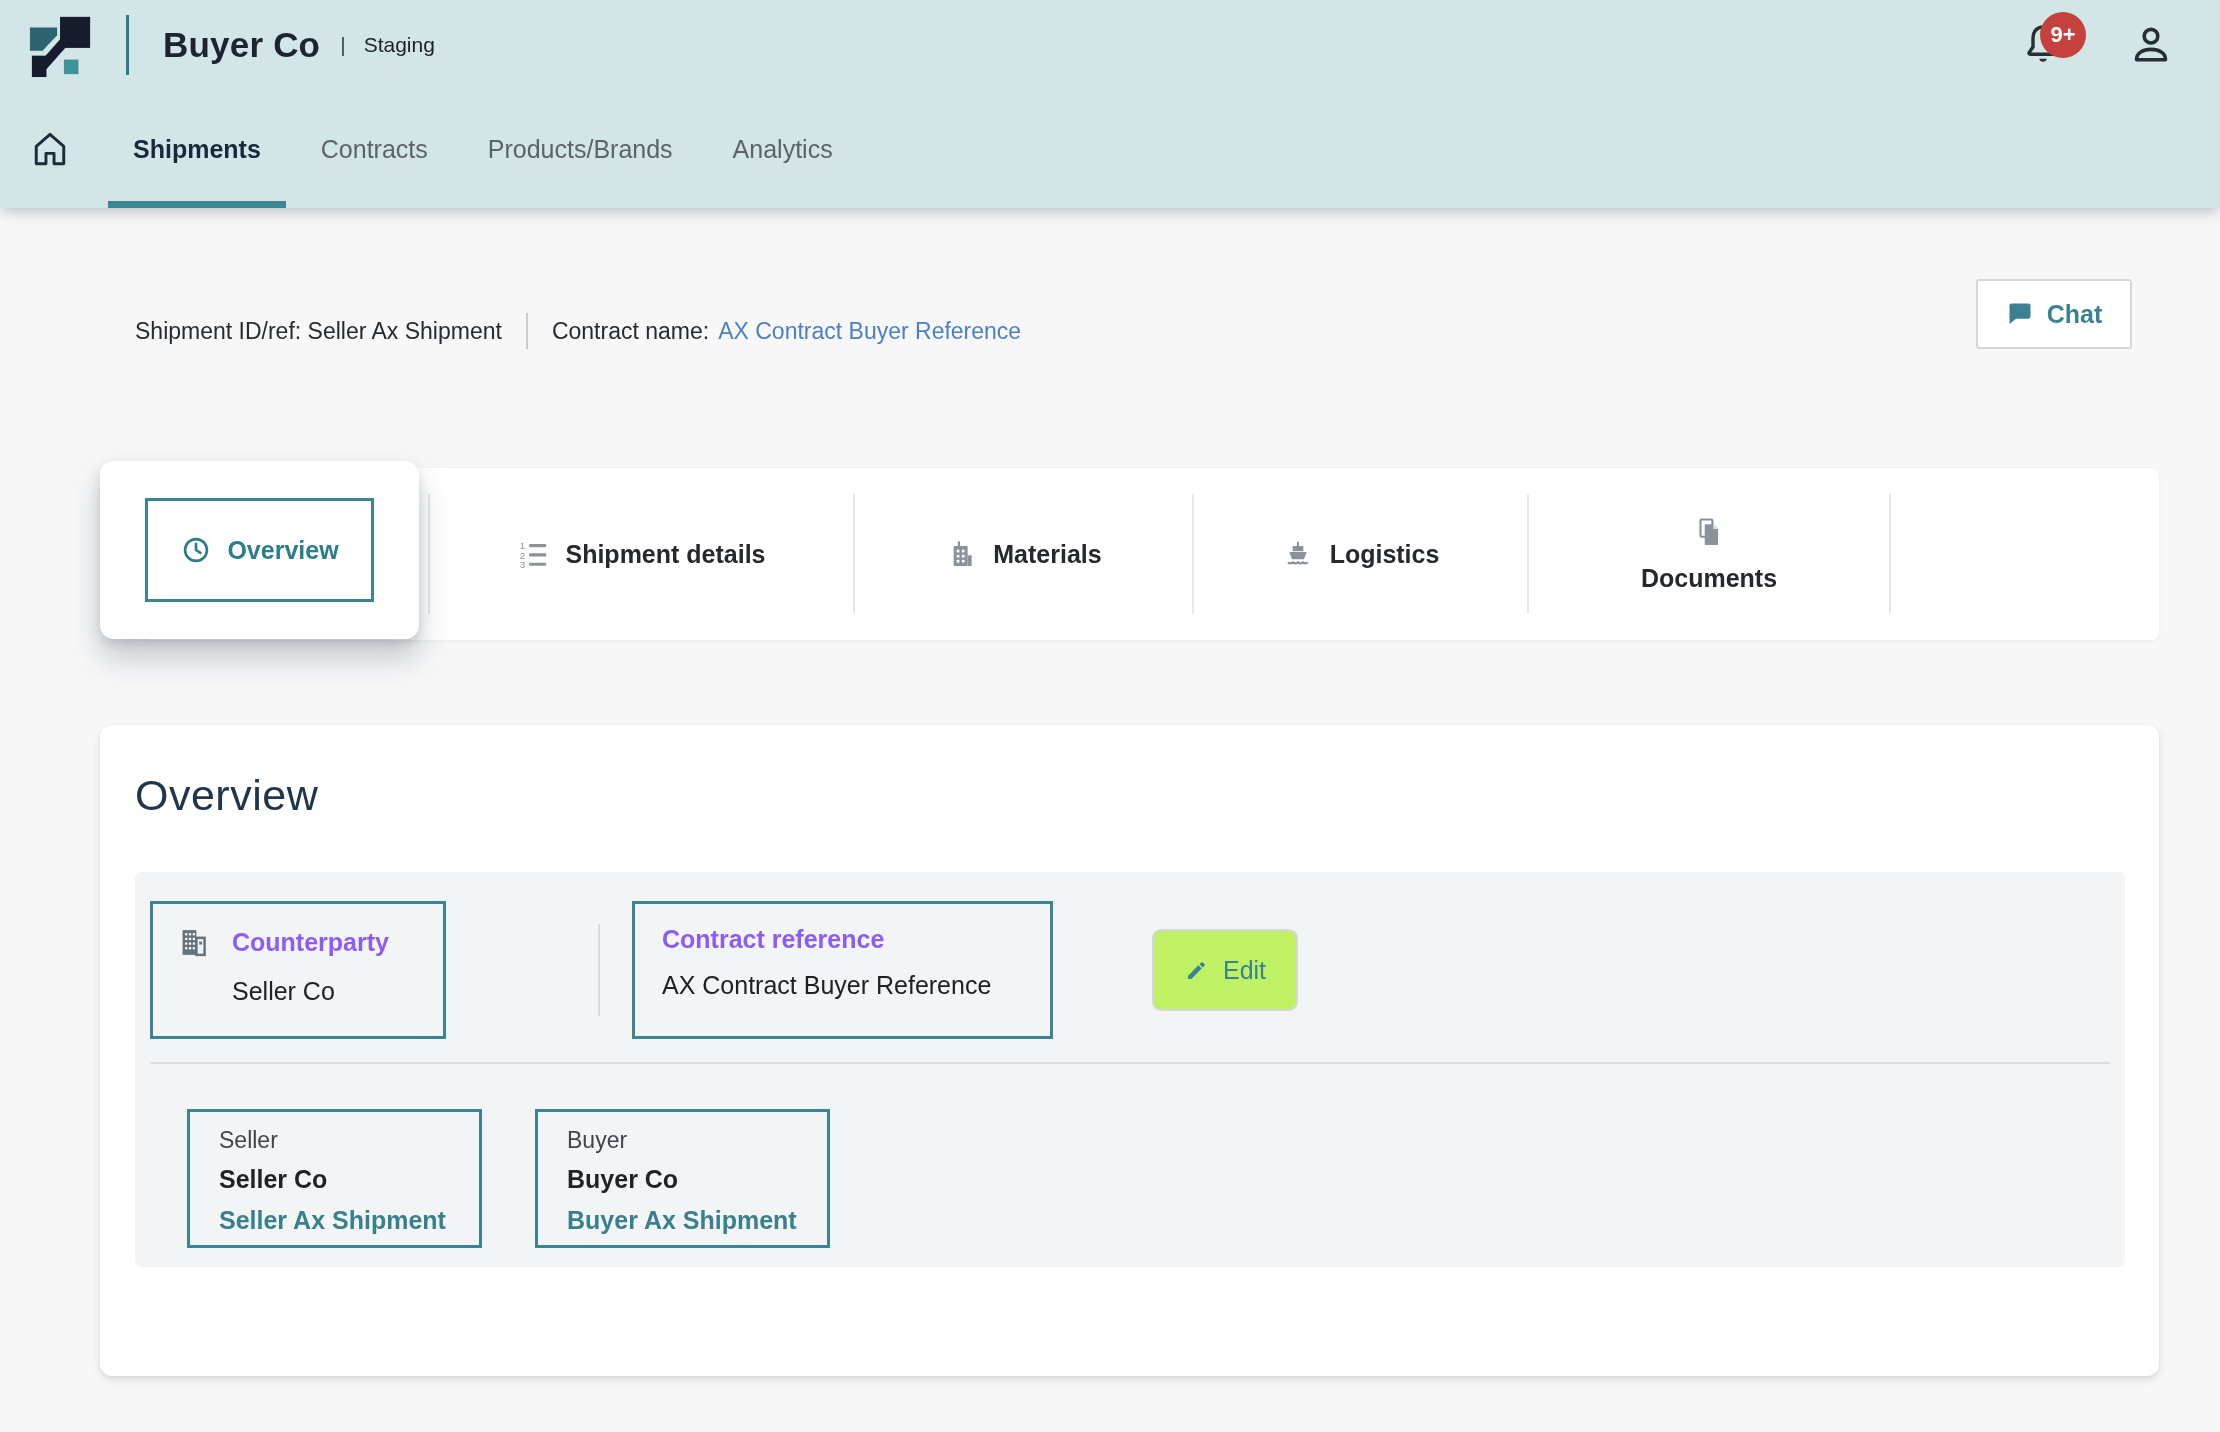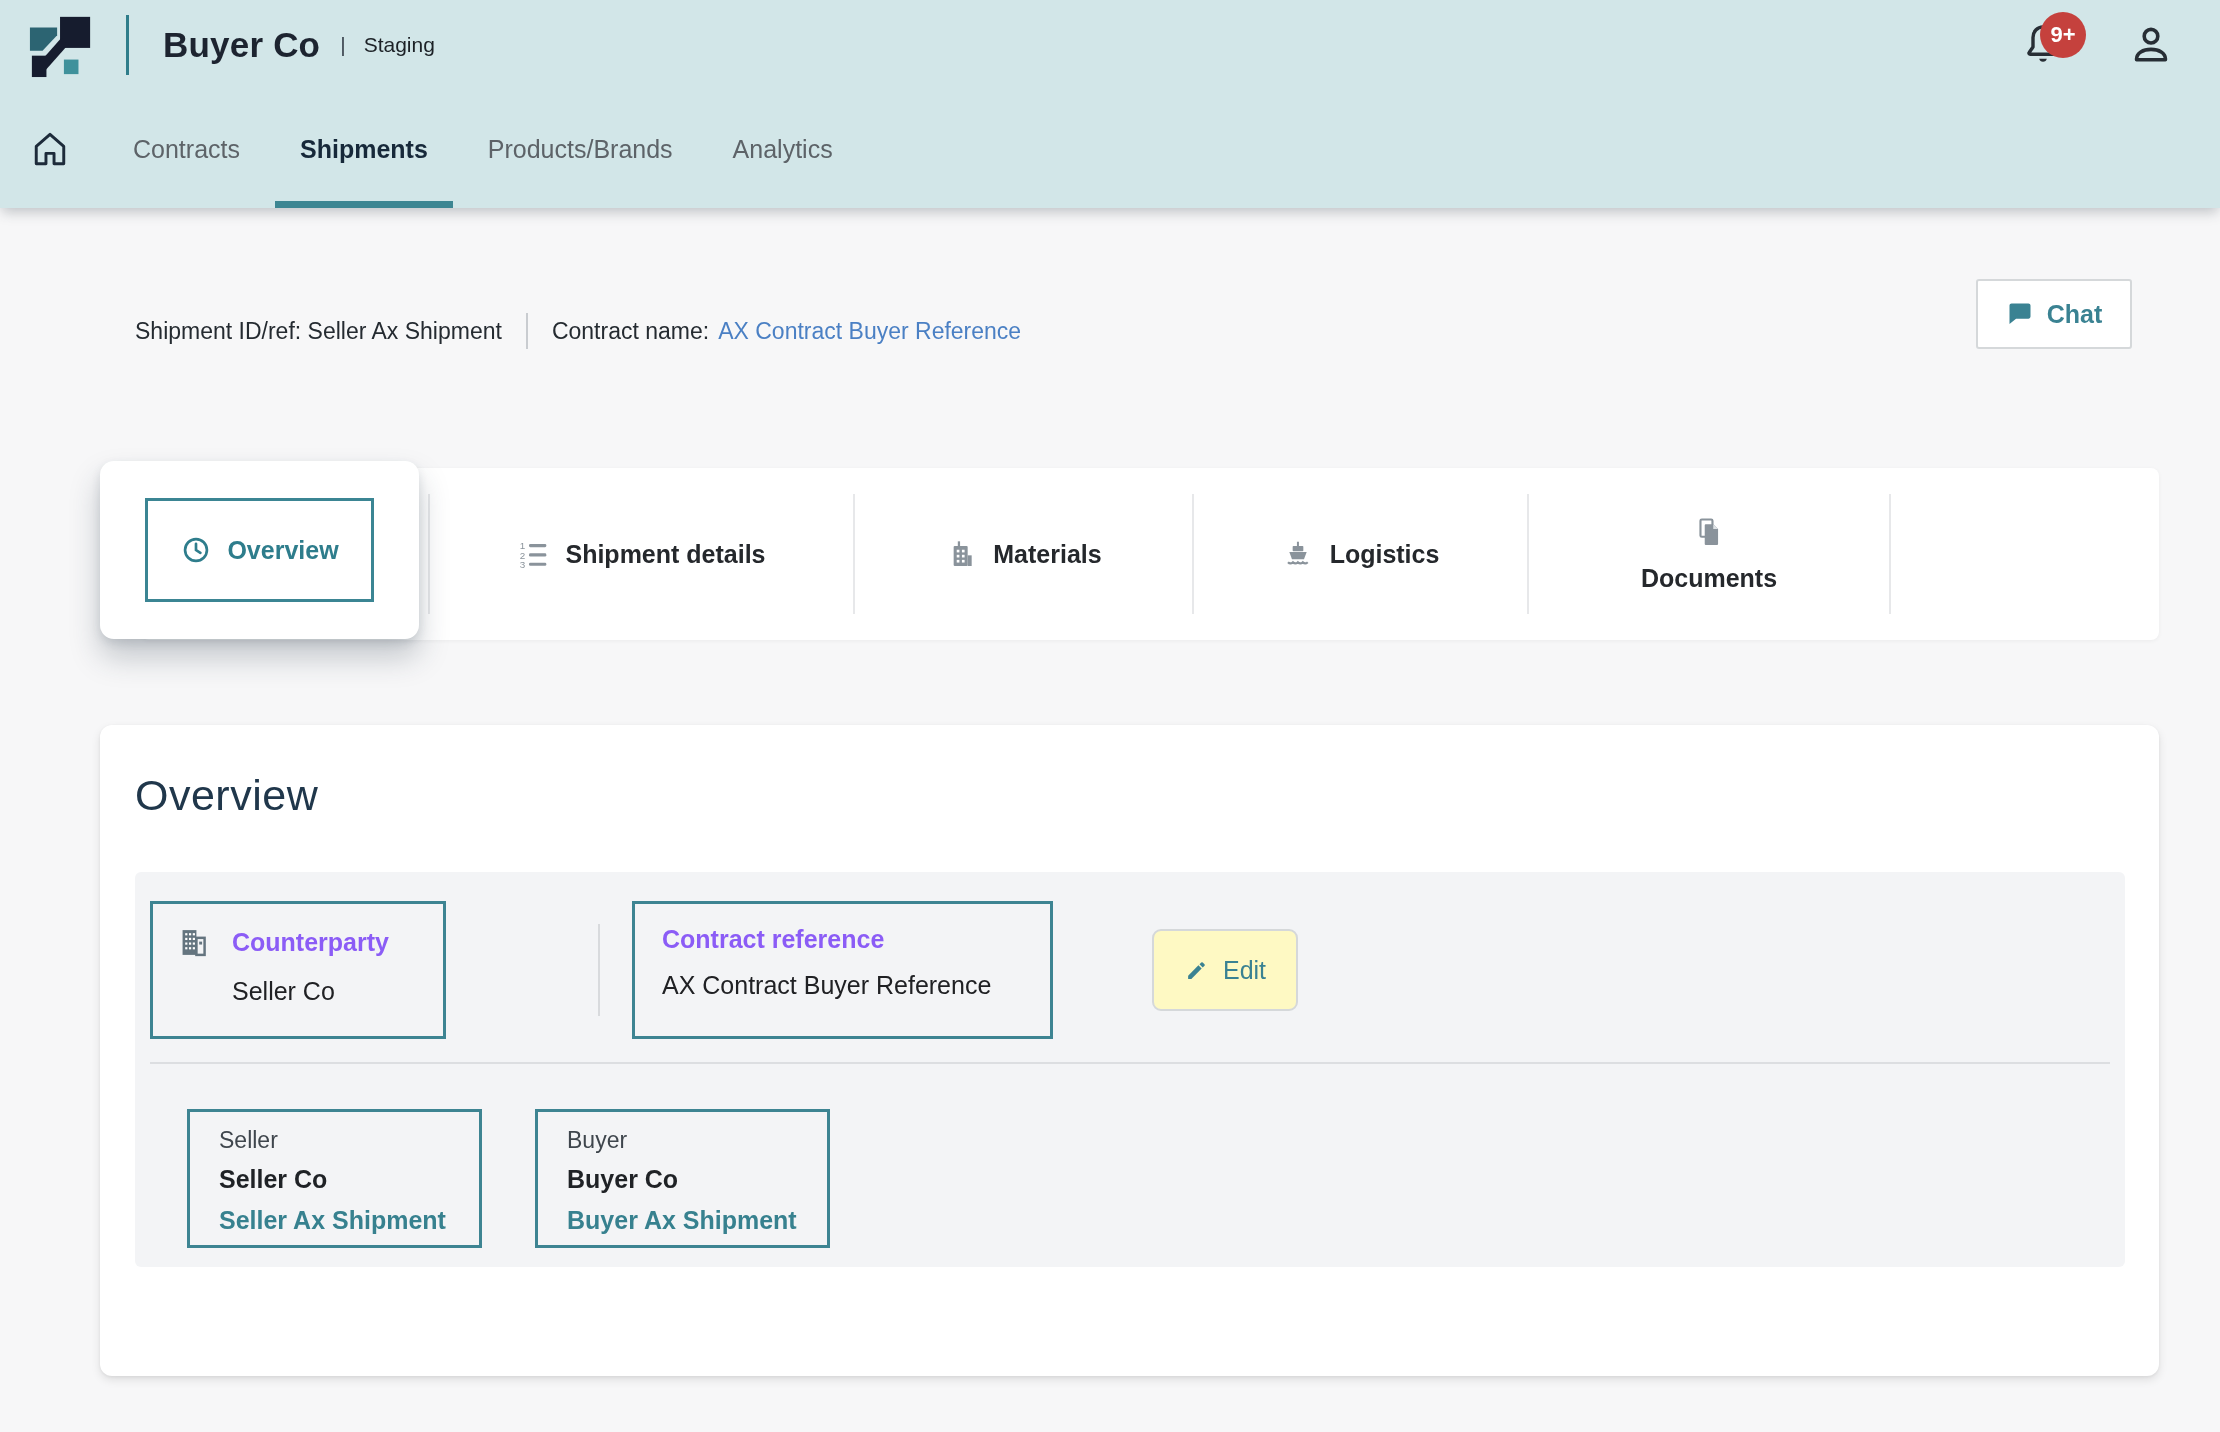--- a/index.html
+++ b/index.html
@@ -91,21 +91,21 @@
   .row1 { display: flex; align-items: center; height: 138px; }
   .info-box { height: 138px; border: 3px solid #3d8492; padding: 21px 0 0 23px; }
   .info-box.counterparty { width: 296px; }
   .info-box.contractref { width: 421px; margin-left: 32px; padding-left: 27px; }
   .box-head { display: flex; align-items: center; gap: 21px; }
   .box-label { font-size: 25px; font-weight: 700; color: #8b5cf6; }
   .box-value { margin-top: 17px; font-size: 25px; color: #202124; }
   .info-box.counterparty .box-value { margin-left: 56px; }
   .row1-vdiv { width: 2px; height: 92px; background: #d8dadd; margin-left: 152px; }
   .edit-btn {
-    margin-left: 99px; width: 146px; height: 82px; background: #fef9c3;
+    margin-left: 99px; width: 146px; height: 82px; background: #bef264;
     border: 2px solid #d5d8da; border-radius: 9px;
     display: flex; align-items: center; justify-content: center; gap: 13px; cursor: pointer;
     font-family: "Liberation Sans", sans-serif;
   }
   .edit-btn span { color: #3a8292; font-size: 25px; font-weight: 500; }
   .panel hr { border: none; border-top: 2px solid #dcdee1; margin: 23px 15px 0 0; }
   .row2 { margin-top: 45px; margin-left: 37px; display: flex; gap: 53px; }
   .party-box { width: 295px; height: 139px; border: 3px solid #3d8492; padding: 15px 0 0 29px; }
   .party-label { font-size: 23px; color: #3f464d; }
   .party-company { margin-top: 11px; font-size: 25px; font-weight: 700; color: #1f2226; }
@@ -151,22 +151,22 @@
     </div>
   </div>
   <nav class="mainnav">
     <div class="home">
       <span>
         <svg width="44" height="44" viewBox="0 0 24 24">
           <path d="M4.5 10.6 12 4l7.5 6.6V20h-5.3v-5.6h-4.4V20H4.5z" fill="none" stroke="#1d2b3a" stroke-width="1.6" stroke-linejoin="round"></path>
         </svg>
       </span>
     </div>
+    <button class="navitem active">Shipments</button>
     <button class="navitem">Contracts</button>
-    <button class="navitem active">Shipments</button>
     <button class="navitem">Products/Brands</button>
     <button class="navitem">Analytics</button>
   </nav>
 </div>
 
 <main>
   <div class="info-row">
     <div class="info-text">
       <span>Shipment ID/ref:</span>&nbsp;<span>Seller Ax Shipment</span>
       <span class="info-vdiv"></span>

